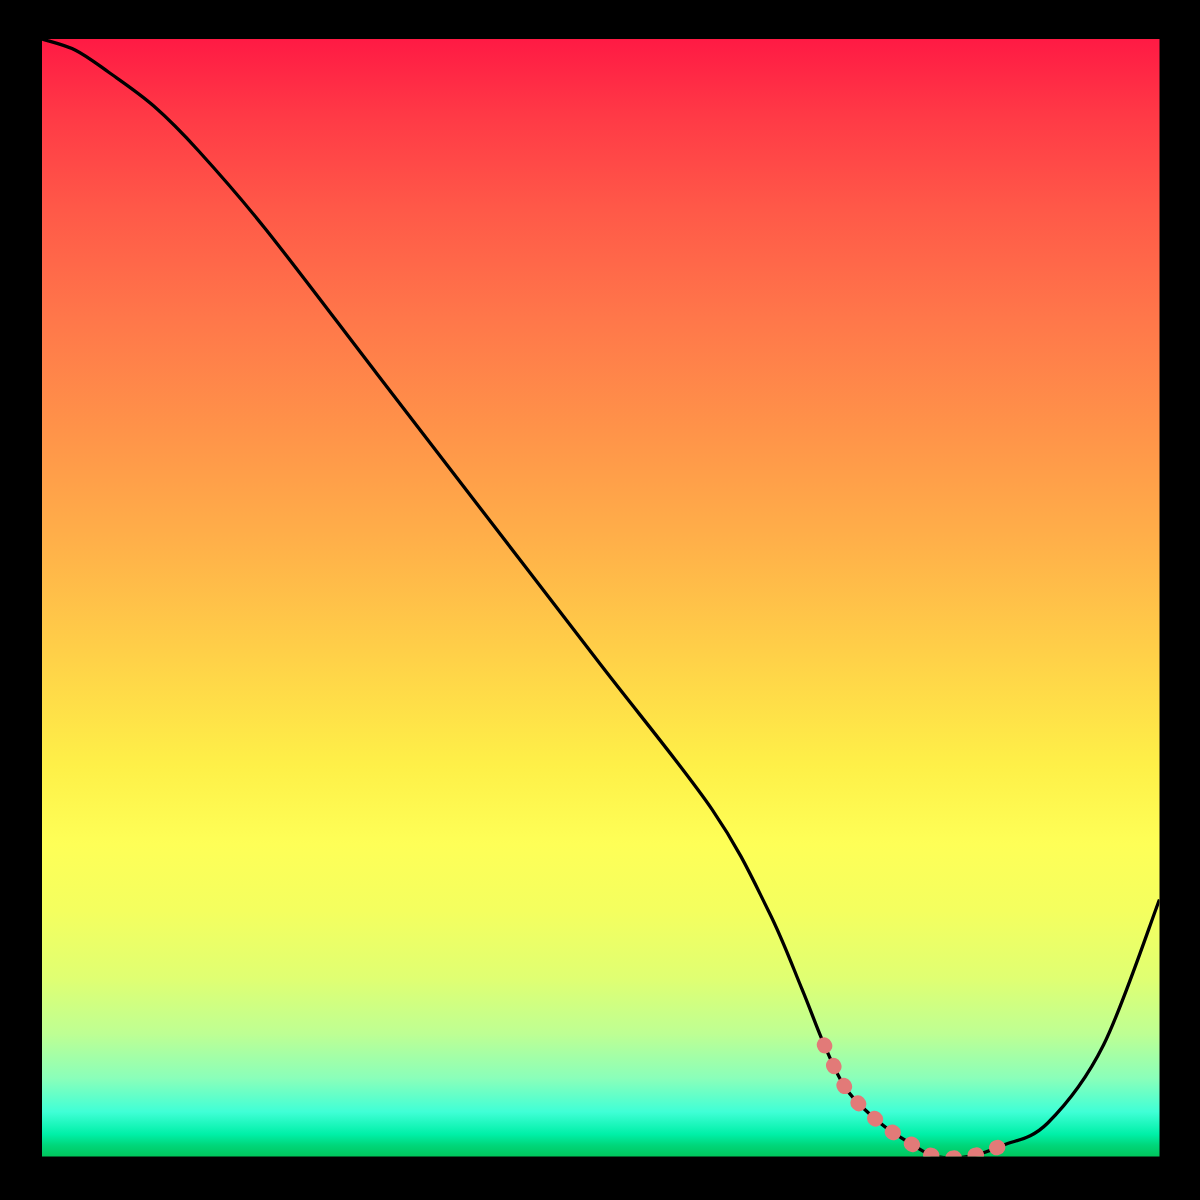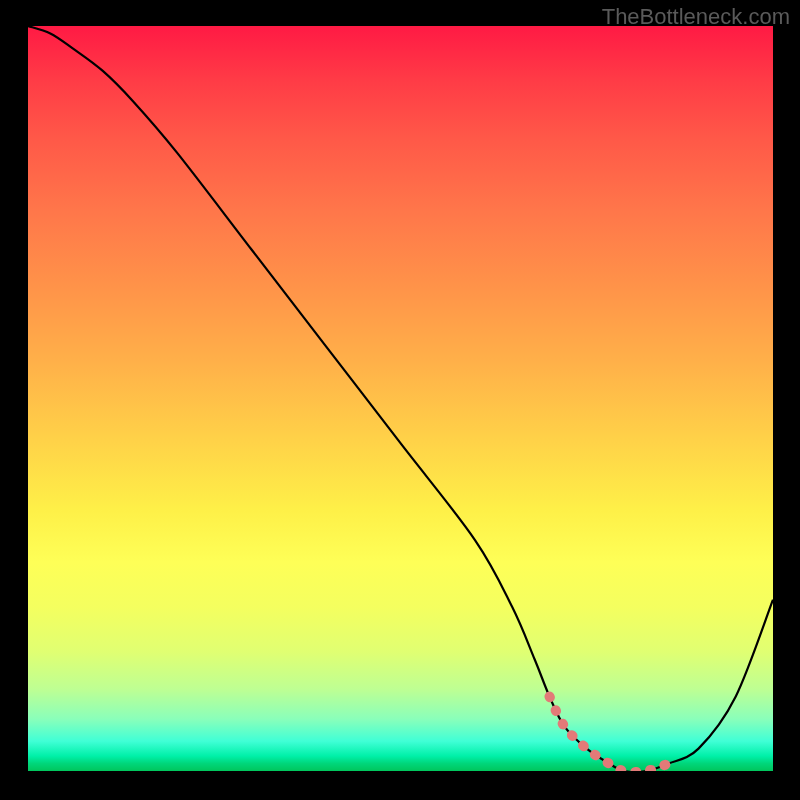--- a/index.html
+++ b/index.html
@@ -57,19 +57,18 @@
     left: 28px;
     top: 26px;
     width: 745px;
     height: 745px;
   }
 </style>
 </head>
 <body>
 
 <div class="container">
-  <div class="watermark">TheBottleneck.com</div>
   <div class="plot-area"></div>
   <svg class="overlay" viewBox="0 0 745 745" preserveAspectRatio="none">
     <path id="curve-path" d="M 0 0 C 3.7249999999999996 1.2416666666666742 14.899999999999999 3.725000000000042 22.349999999999998 7.4500000000000455 C 29.799999999999997 11.175000000000049 36.008333333333326 16.14166666666669 44.699999999999996 22.350000000000023 C 53.391666666666666 28.558333333333355 64.56666666666666 36.00833333333338 74.5 44.700000000000045 C 84.43333333333334 53.39166666666671 91.88333333333334 60.841666666666676 104.30000000000001 74.5 C 116.71666666666668 88.15833333333332 129.13333333333333 101.81666666666665 149 126.64999999999998 C 168.86666666666667 151.48333333333332 198.66666666666666 191.21666666666667 223.5 223.5 C 248.33333333333334 255.78333333333333 273.1666666666667 288.0666666666667 298 320.35 C 322.8333333333333 352.6333333333333 347.6666666666667 384.9166666666667 372.5 417.2 C 397.3333333333333 449.4833333333333 428.375 486.7333333333333 447 514.05 C 465.625 541.3666666666667 474.31666666666666 561.2333333333333 484.25 581.1 C 494.18333333333334 600.9666666666667 500.3916666666667 618.35 506.6 633.25 C 512.8083333333334 648.15 516.5333333333333 659.325 521.5 670.5 C 526.4666666666667 681.675 530.1916666666666 691.6083333333333 536.4 700.3 C 542.6083333333333 708.9916666666666 551.3 716.4416666666666 558.75 722.65 C 566.2 728.8583333333333 574.8916666666667 733.8249999999999 581.1 737.55 C 587.3083333333334 741.275 589.7916666666666 743.7583333333333 596 745 C 602.2083333333334 746.2416666666667 610.9 746.2416666666667 618.35 745 C 625.8000000000001 743.7583333333333 632.0083333333334 741.275 640.7 737.55 C 649.3916666666667 733.8249999999999 659.325 733.8249999999999 670.5 722.65 C 681.675 711.475 695.3333333333334 695.3333333333334 707.75 670.5 C 720.1666666666666 645.6666666666666 738.7916666666666 589.7916666666666 745 573.65" fill="none" stroke="#000000" stroke-width="2.2" stroke-linejoin="round"></path>
     <path id="highlight-path" d="M 521.5 670.5 C 523.9833333333333 675.4666666666667 530.1916666666666 691.6083333333333 536.4 700.3 C 542.6083333333333 708.9916666666666 551.3 716.4416666666666 558.75 722.65 C 566.2 728.8583333333333 574.8916666666667 733.8249999999999 581.1 737.55 C 587.3083333333334 741.275 589.7916666666666 743.7583333333333 596 745 C 602.2083333333334 746.2416666666667 610.9 746.2416666666667 618.35 745 C 625.8000000000001 743.7583333333333 636.975 738.7916666666666 640.7 737.55" fill="none" stroke="#e27a78" stroke-width="10" stroke-linecap="round" stroke-dasharray="1 14"></path>
   </svg>
 </div>
 
 </body></html>

